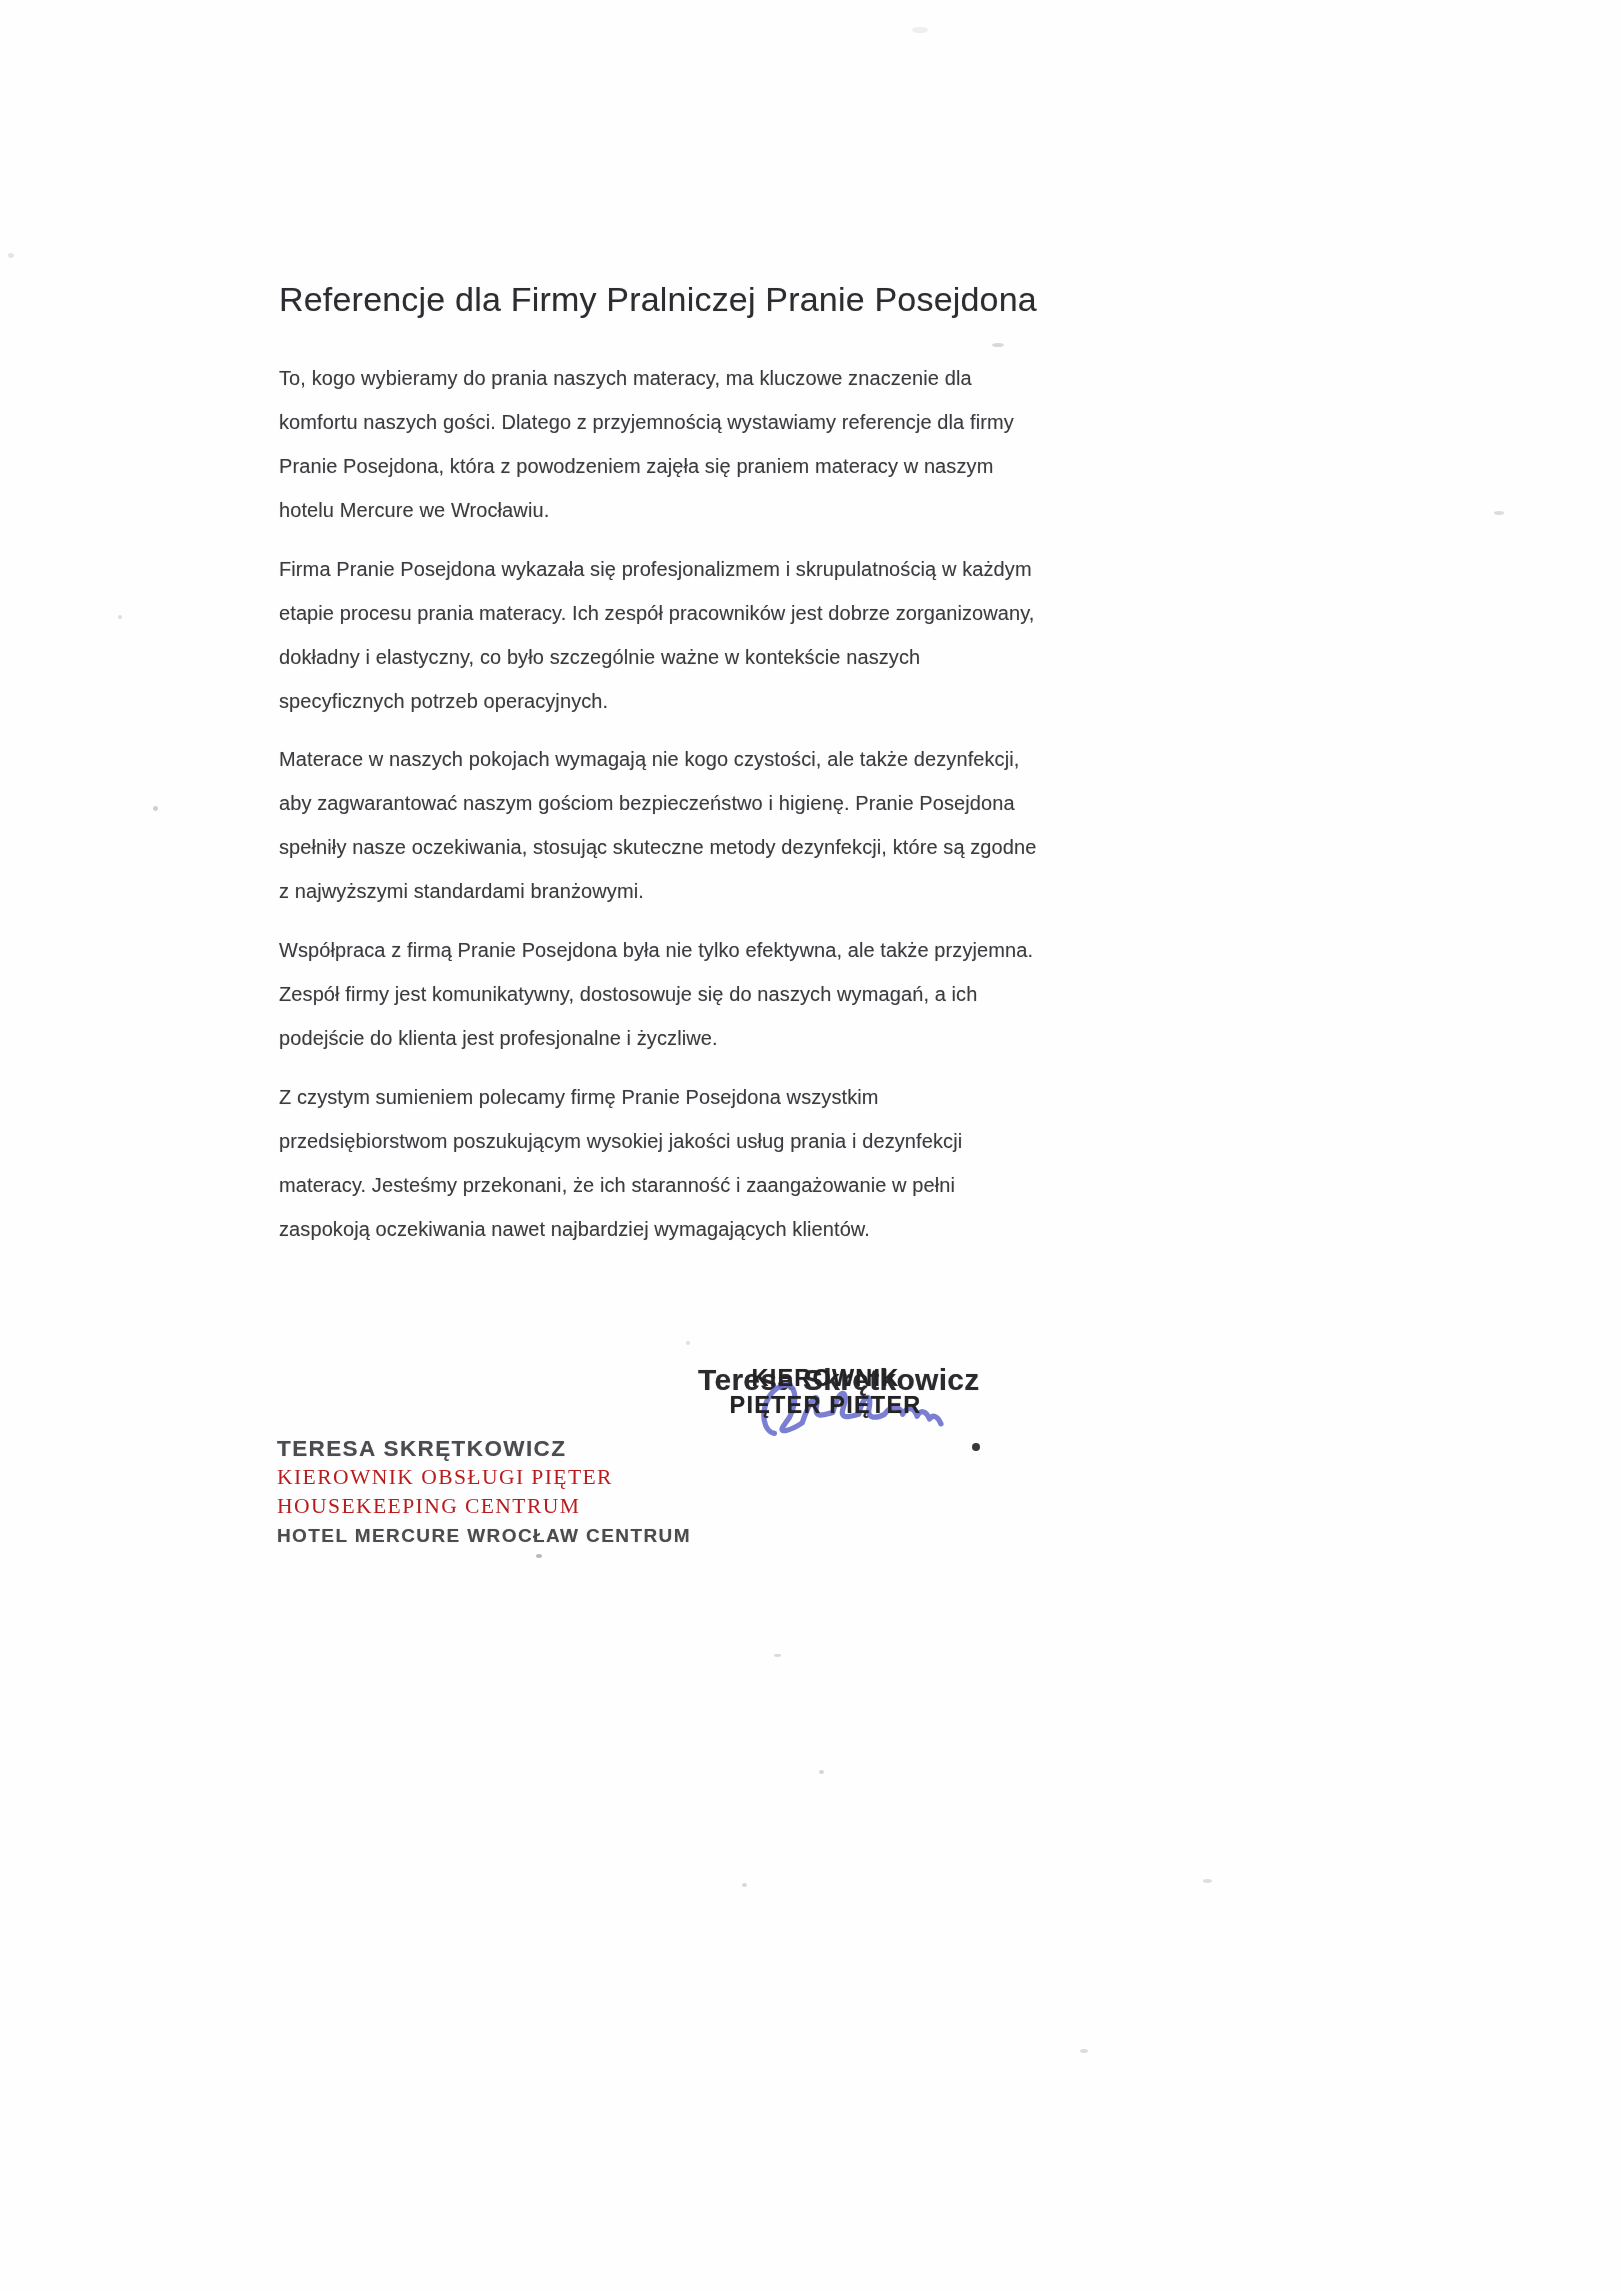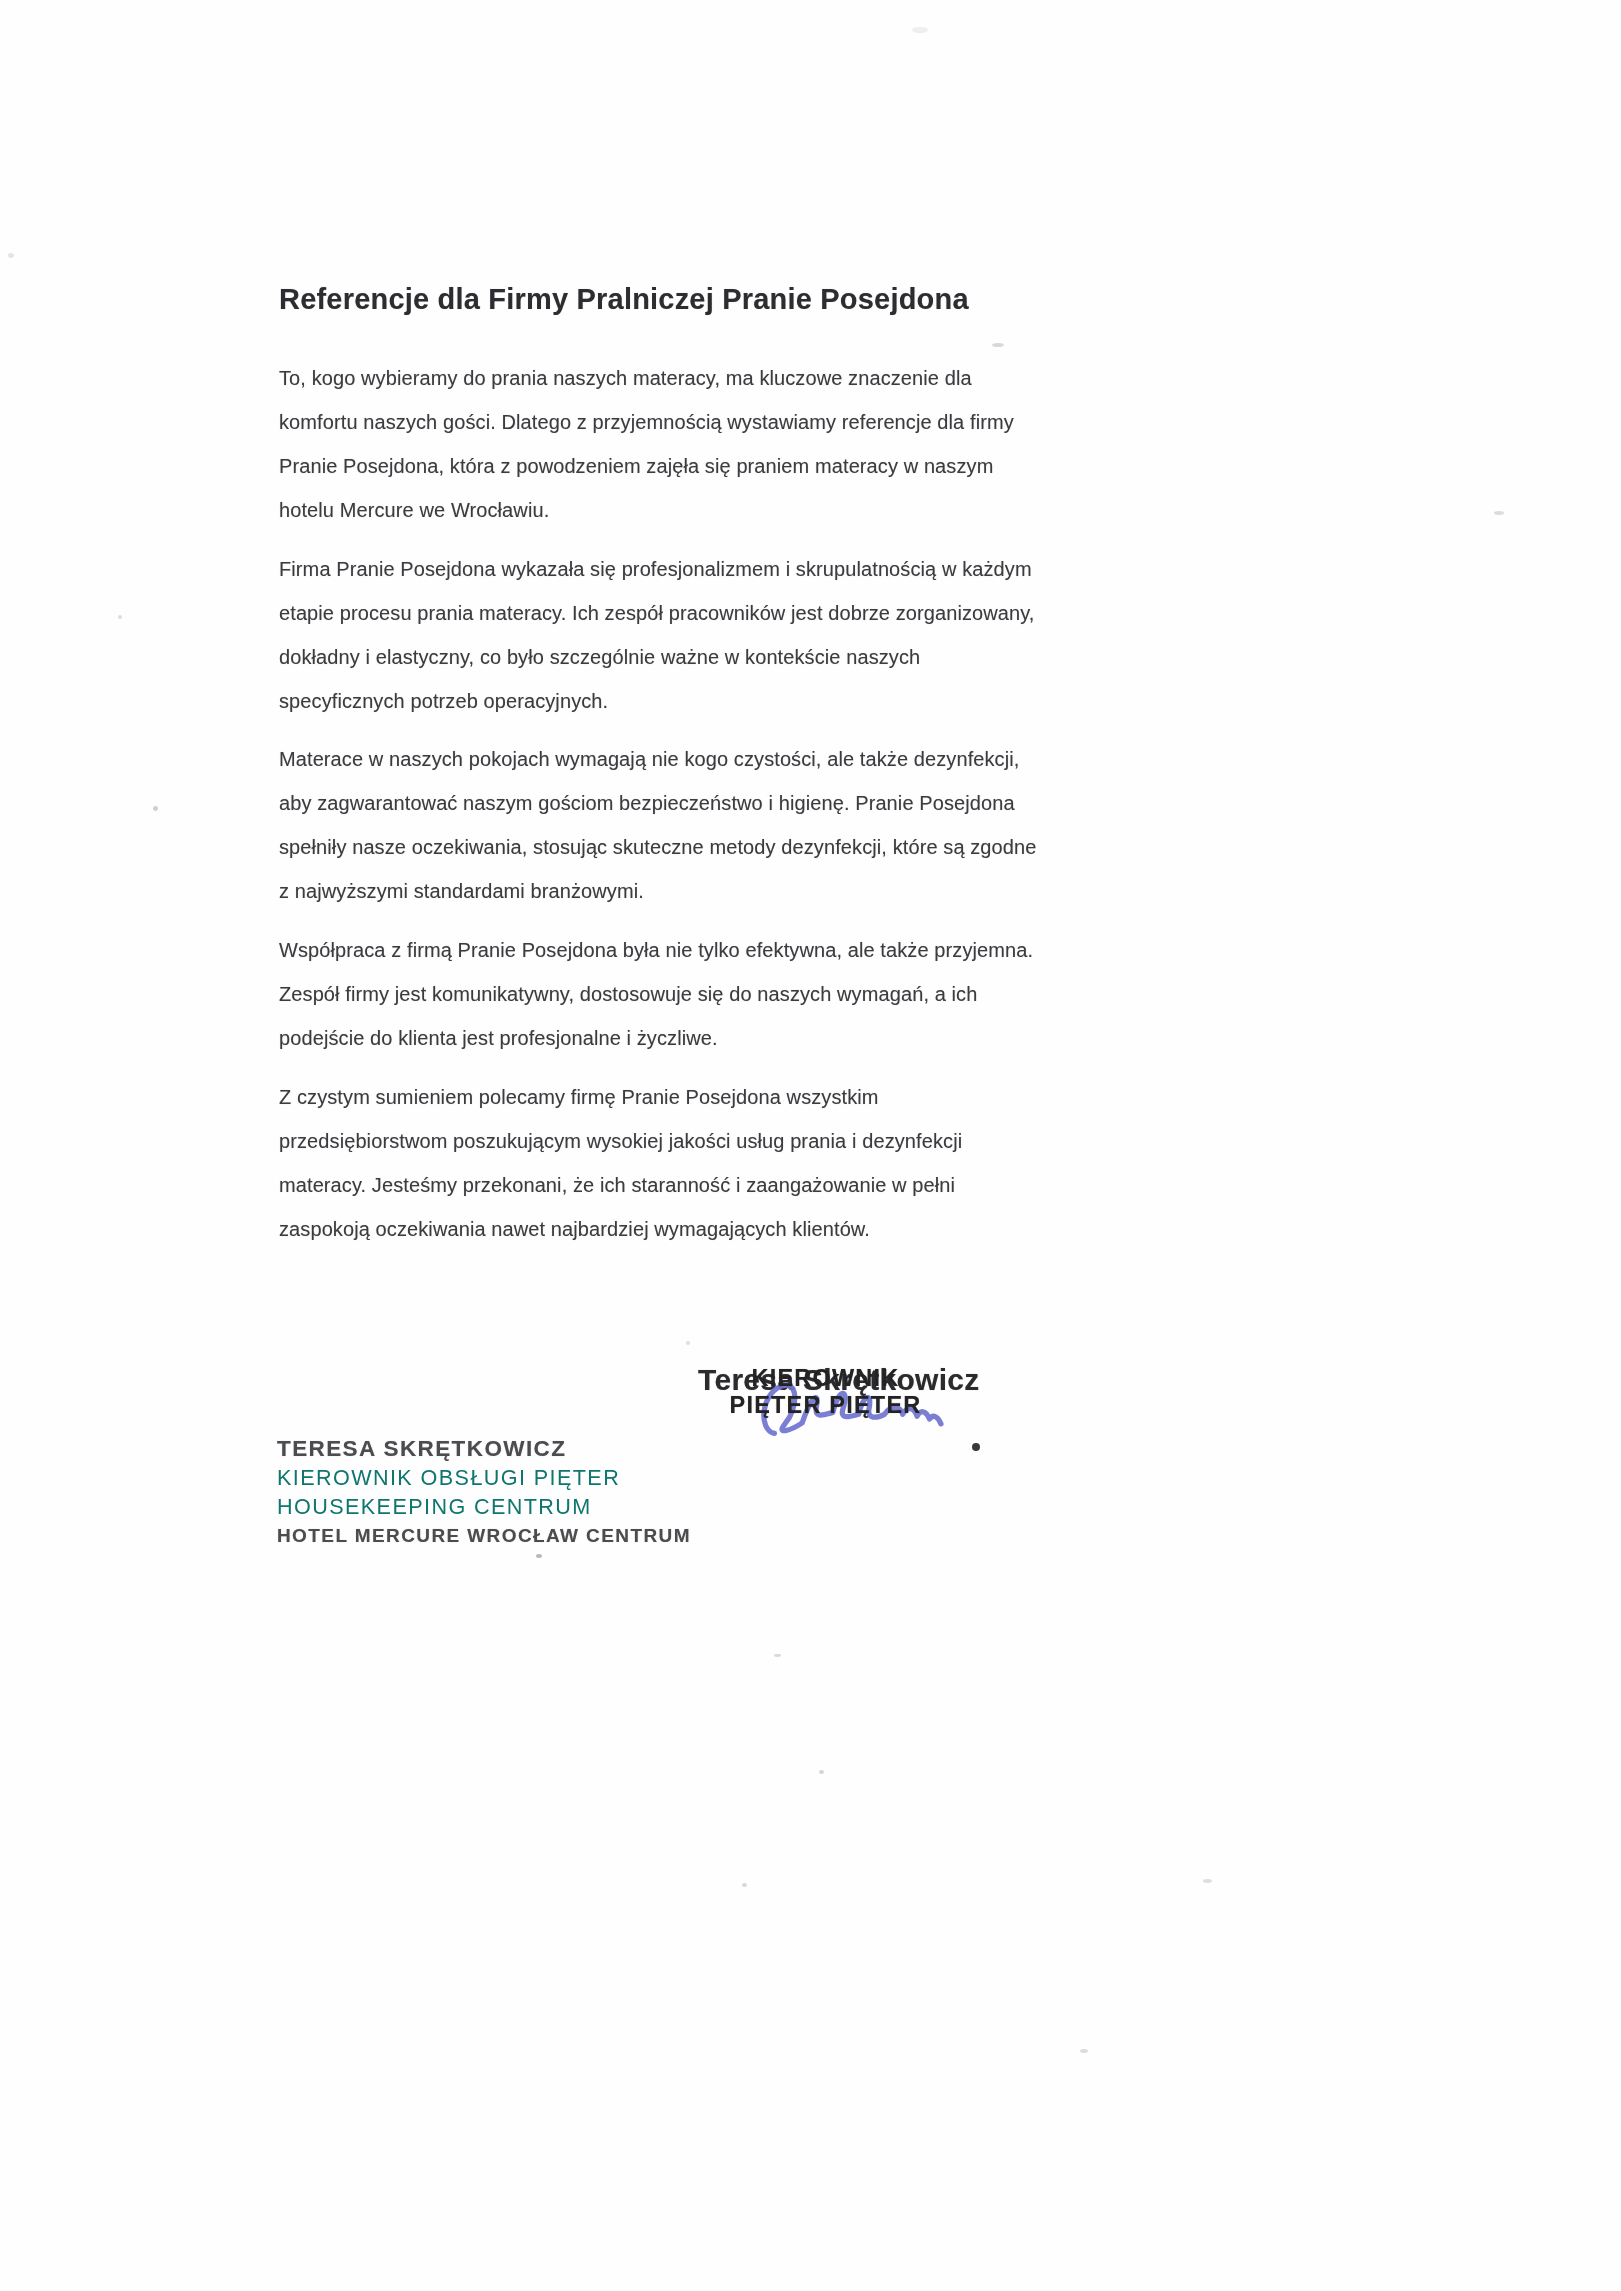--- a/index.html
+++ b/index.html
@@ -18,22 +18,22 @@
   }
   .letter {
     position: absolute;
     left: 279px;
     top: 277px;
     width: 995px;
     color: #3c3c40;
     text-shadow: 0 0 1px rgba(40,40,40,0.28);
   }
   .letter-title {
-    font-size: 29px;
-    font-weight: 700;
+    font-size: 34px;
+    font-weight: 400;
     color: #2d2d31;
     letter-spacing: 0.2px;
     margin: 0 0 35px 0;
     line-height: 44px;
   }
   .para {
     font-size: 20px;
     line-height: 44px;
     margin: 0 0 14.7px 0;
     white-space: pre-line;
@@ -94,21 +94,22 @@
   }
   .typed-name {
     font-size: 22.5px;
     font-weight: 700;
     color: #4c4c50;
     text-shadow: 0 0 1px rgba(60,60,60,0.35);
   }
   .typed-role {
     font-size: 21.6px;
     font-weight: 400;
-    color: #0f766e;
+    color: #b91c1c;
+    font-family: Liberation Serif, serif;
   }
   .typed-company {
     font-size: 19px;
     font-weight: 700;
     color: #4c4c50;
     text-shadow: 0 0 1px rgba(60,60,60,0.35);
   }
   
   .speck {
     position: absolute;

